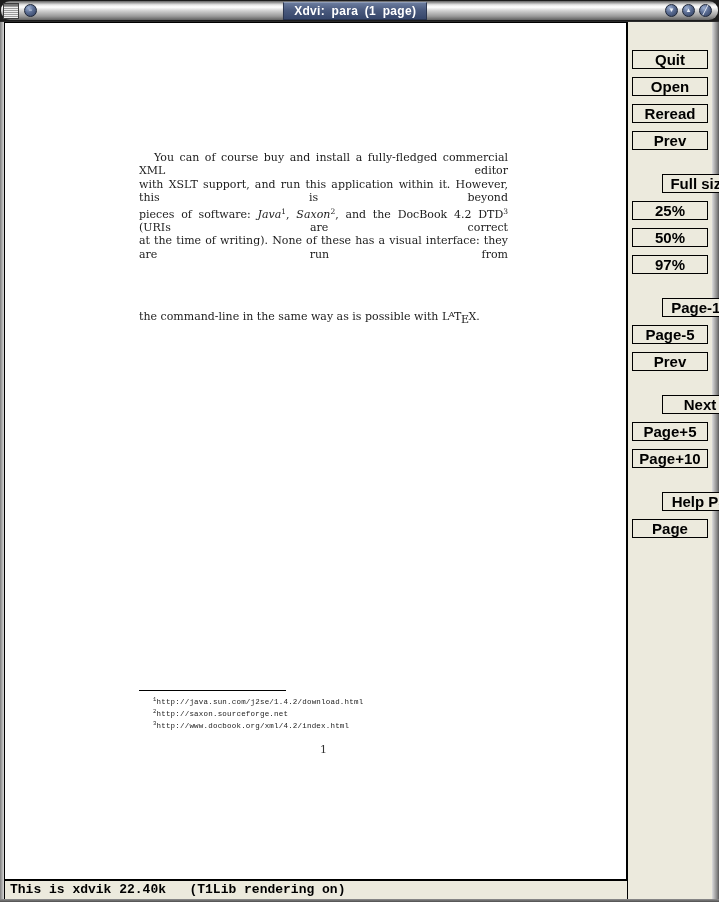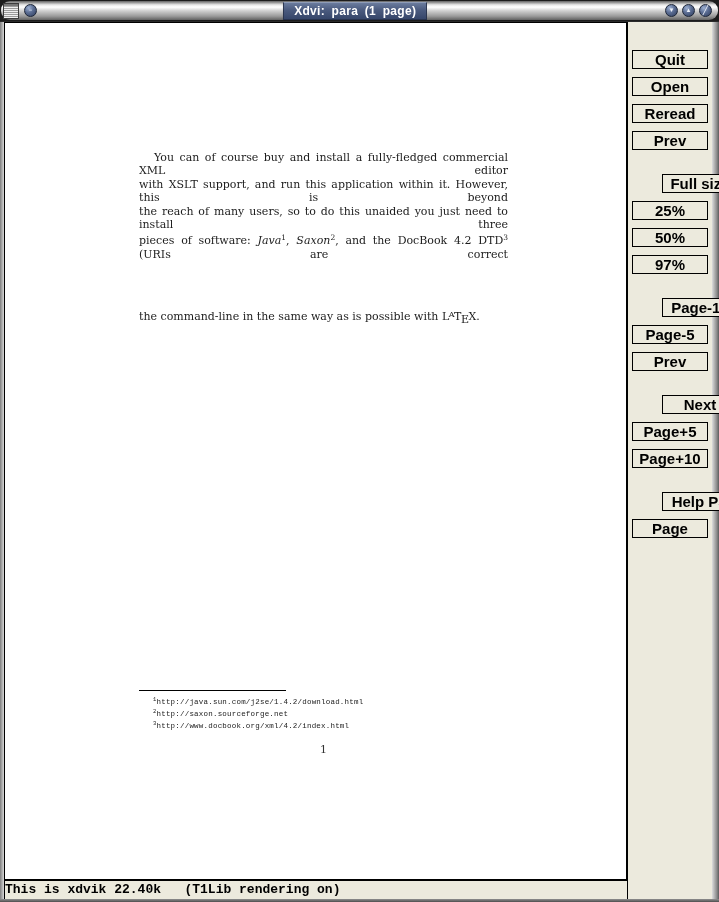--- a/index.html
+++ b/index.html
@@ -90,21 +90,21 @@
     background:#eceadd; border:1px solid #000;
     font-family:Liberation Sans, sans-serif; font-weight:bold; font-size:15px;
     color:#000; cursor:pointer; white-space:nowrap;
   }
   .xbtn.gap { margin-top:24px;margin-left:34px; }
   
   .statusbar {
     position:absolute; left:4px; top:880px; width:623px; height:19px;
     background:#eceadd; border-top:1px solid #000; border-left:1px solid #000;
     font-family:"Liberation Mono", monospace; font-weight:bold; font-size:13px;
-    line-height:17px; color:#000; white-space:pre;
+    line-height:17px; padding-left:5px; color:#000; white-space:pre;
   }
 </style>
 </head>
 <body>
 
 <div class="window">
 
   <div class="titlebar">
     <div class="tb-capsule"></div>
     <div class="app-icon"></div>
@@ -117,22 +117,22 @@
 
   <div class="frame-left"></div>
   <div class="frame-right"></div>
   <div class="frame-bottom"></div>
 
   <div class="doc-area">
 
     <div class="para">
       <div class="dline first">You can of course buy and install a fully-fledged commercial XML editor</div>
       <div class="dline">with XSLT support, and run this application within it. However, this is beyond</div>
-      <div class="dline">the reach of many users, so to do this unaided you just need to install three</div>
       <div class="dline"><span>pieces of software: </span><span class="ital">Java</span><span class="supn">1</span><span>, </span><span class="ital">Saxon</span><span class="supn">2</span><span>, and the DocBook 4.2 DTD</span><span class="supn">3</span><span> (URIs are correct</span></div>
+      <div class="dline">at the time of writing). None of these has a visual interface: they are run from</div>
       <div class="dline last"><span>the command-line in the same way as is possible with </span><span><span>L</span><span class="lx-a">A</span><span>T</span><span class="lx-e">E</span><span>X</span></span><span>.</span></div>
     </div>
 
     <div class="footrule"></div>
 
     <div class="footnotes">
       <div><span class="fn-sup">1</span><span>http://java.sun.com/j2se/1.4.2/download.html</span></div>
       <div><span class="fn-sup">2</span><span>http://saxon.sourceforge.net</span></div>
       <div><span class="fn-sup">3</span><span>http://www.docbook.org/xml/4.2/index.html</span></div>
     </div>

